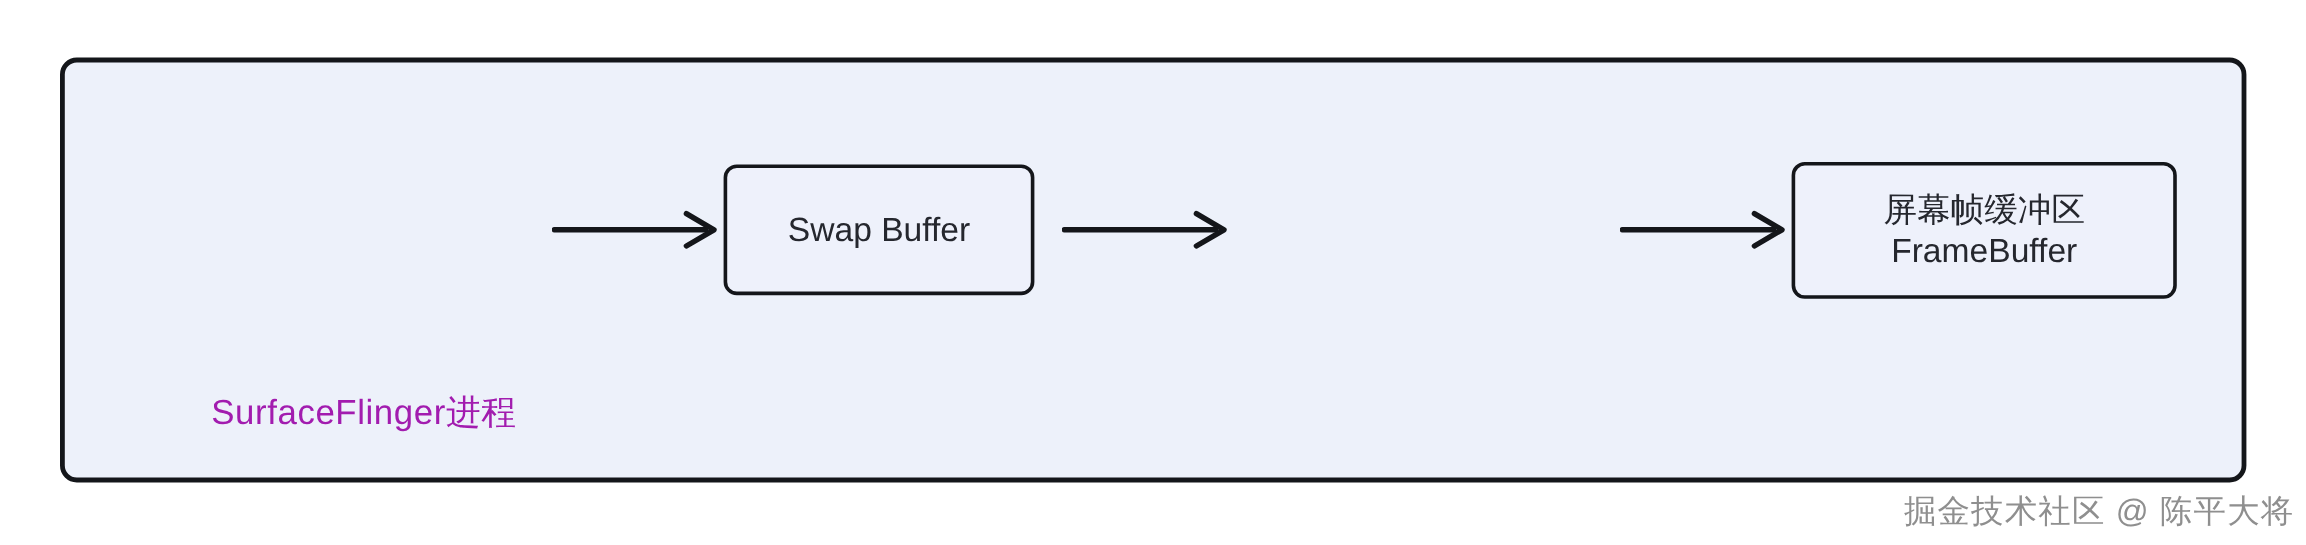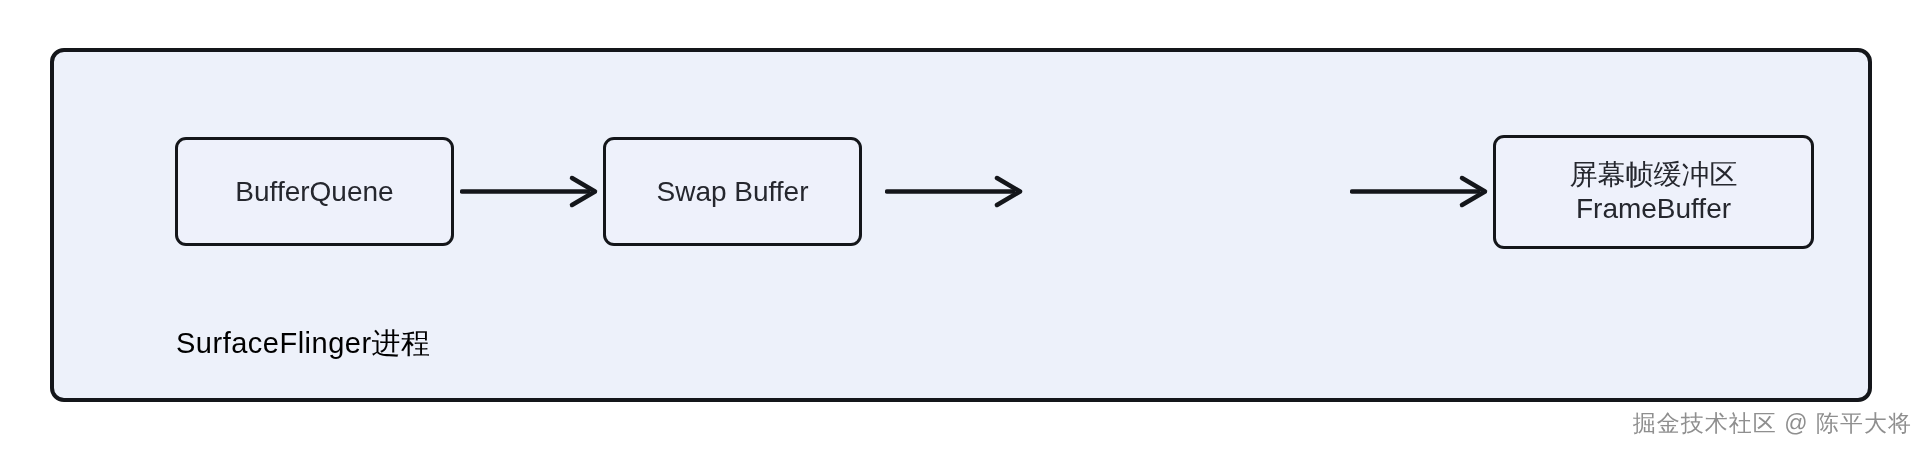--- a/index.html
+++ b/index.html
@@ -52,43 +52,40 @@
     height: 37px;
   }
   .arrow1 { left: 406px; }
   .arrow2 { left: 831px; }
   .arrow3 { left: 1296px; }
   .process-label {
     position: absolute;
     left: 122px;
     top: 272px;
     font-size: 29px;
-    color: #000000;
+    color: #a21caf;
     letter-spacing: 0.5px;
   }
   .watermark {
     position: absolute;
     top: 408px;
     right: 10px;
-    font-size: 23px;
+    font-size: 27px;
     color: #8f8f8f;
     text-shadow: 2px 2px 0 #ffffff;
     letter-spacing: 1px;
   }
 </style>
 </head>
 <body>
 
 <div class="canvas">
 
   <div class="container">
 
-    <div class="node node1">
-      <span>BufferQuene</span>
-    </div>
 
     <svg class="arrow arrow1" viewBox="0 0 140 37">
       <line x1="2" y1="18.5" x2="128" y2="18.5" stroke="#14161a" stroke-width="4.5" stroke-linecap="round"></line>
       <polyline points="112,5 135,18.5 112,32" fill="none" stroke="#14161a" stroke-width="4.5" stroke-linecap="round" stroke-linejoin="round"></polyline>
     </svg>
 
     <div class="node node2">
       <span>Swap Buffer</span>
     </div>
 

